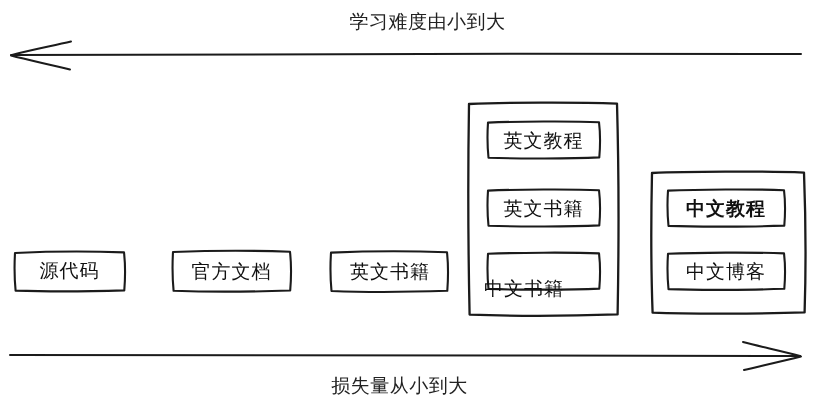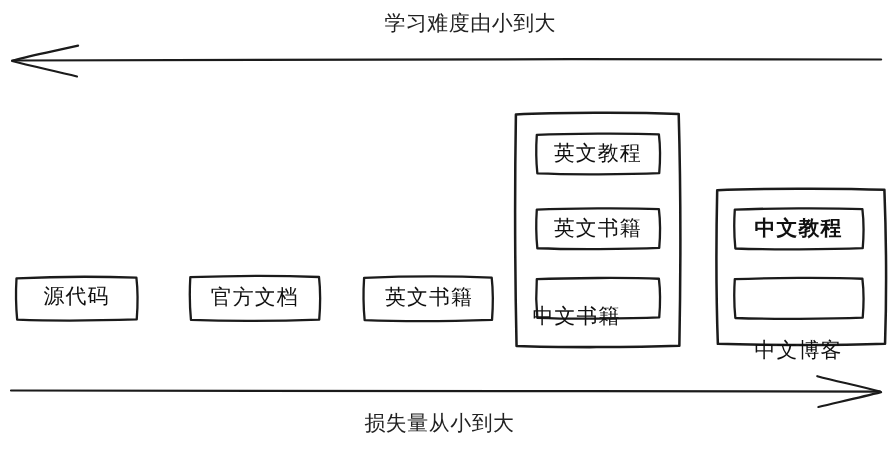--- a/index.html
+++ b/index.html
@@ -164,13 +164,13 @@
 <div class="node-label" style="left:390px; top:271px;">英文书籍</div>
 
 <div class="node-label" style="left:543.5px; top:140px;">英文教程</div>
 
 <div class="node-label" style="left:543.5px; top:208px;">英文书籍</div>
 
 <div class="node-label" style="left:524px; top:271px;margin-top:17px;">中文书籍</div>
 
 <div class="node-label" style="left:726px; top:208px;font-weight:bold;">中文教程</div>
 
-<div class="node-label" style="left:726px; top:271px;margin-top:48px;">中文博客</div>
+<div class="node-label" style="left:726px; top:271px;">中文博客</div>
 
 </body></html>

